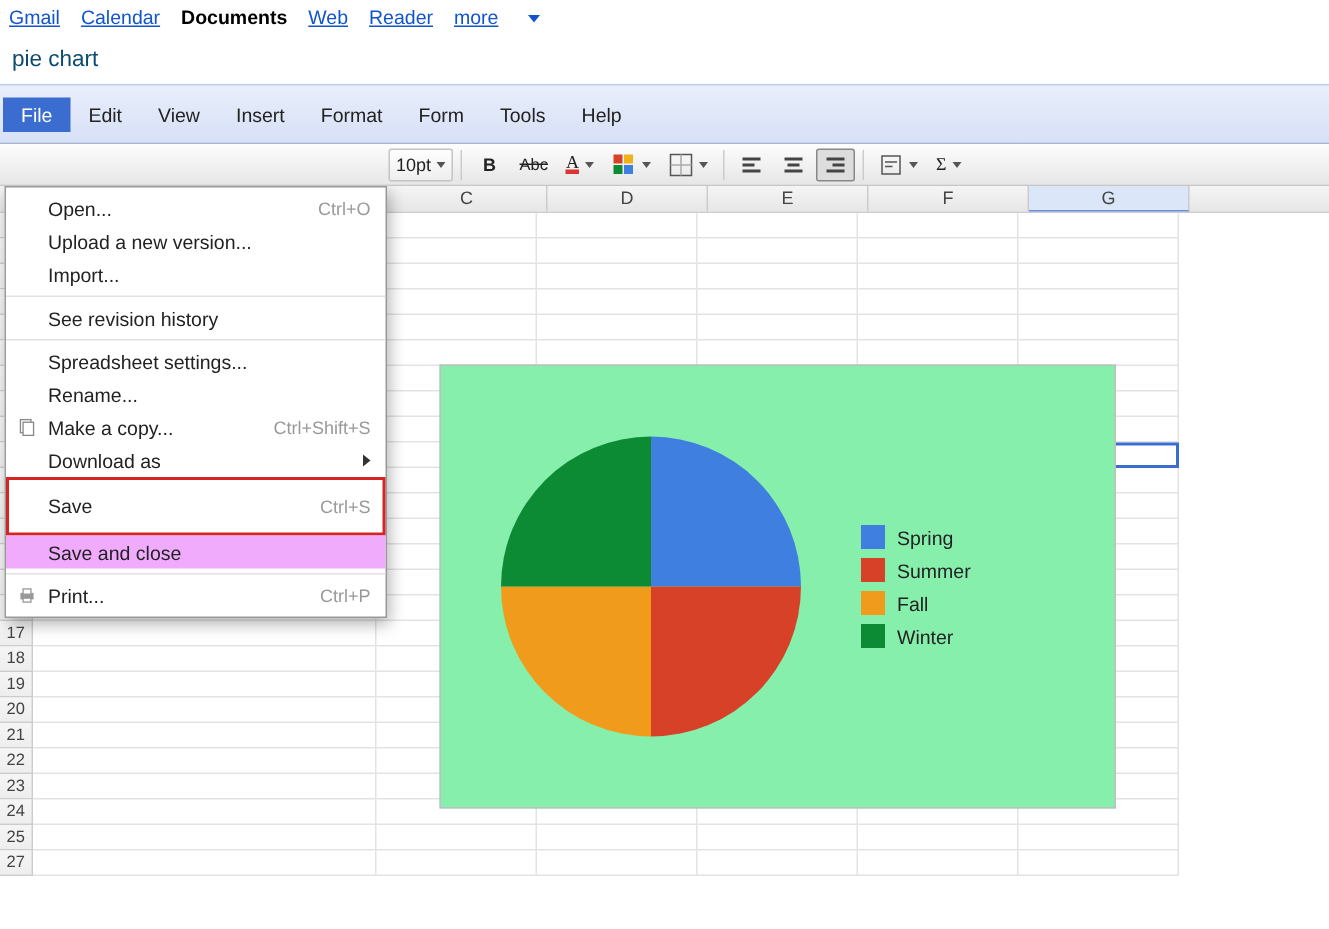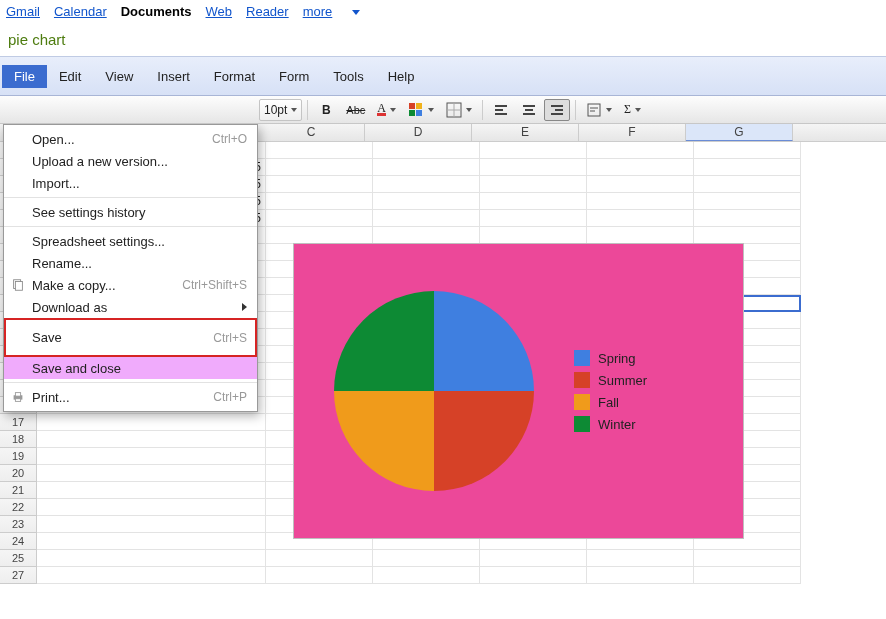--- a/index.html
+++ b/index.html
@@ -9,21 +9,21 @@
   .topnav { display: flex; align-items: center; gap: 0; padding: 4px 6px 6px 6px; font-size: 13px; }
   .topnav a, .topnav span { margin-right: 14px; }
   .topnav .active { font-weight: bold; text-decoration: none; color: #000; }
   .topnav .more { color: #1155cc; text-decoration: underline; }
   .tri-down { display: inline-block; width: 0; height: 0; border-left: 4px solid transparent; border-right: 4px solid transparent; border-top: 5px solid #1155cc; vertical-align: middle; margin-left: 2px; }
 
   .titlebar { display: flex; align-items: baseline; padding: 6px 8px 8px 8px; gap: 12px; }
   .logo { font-family: Georgia, 'Times New Roman', serif; font-size: 26px; letter-spacing: -0.5px; }
   .logo .g1 { color:#3369e8 } .logo .g2 { color:#d50f25 } .logo .g3 { color:#eeb211 } .logo .g4 { color:#3369e8 } .logo .g5 { color:#009925 } .logo .g6 { color:#d50f25 }
   .logo .docs { color:#666; font-size: 24px; margin-left: 4px; }
-  .doc-title { font-size: 15px; color: #4d7c0f; }
+  .doc-title { font-size: 15px; color: #0c4a6e; }
 
   .menubar { height: 40px; background: linear-gradient(#e8eefb, #d7e1f6); border-top: 1px solid #c0cbe4; border-bottom: 1px solid #a8b5d6; display:flex; align-items:center; padding:0 2px; font-size:13px; }
   .menubar .menu-item { padding: 4px 12px; cursor: pointer; }
   .menubar .menu-item.active { background: #3b6ccf; color: #fff; }
 
   .toolbar { height: 28px; background: linear-gradient(#fdfdfd, #e6e6e6); border-bottom:1px solid #c7c7c7; display:flex; align-items:center; font-size:12px; }
   .toolbar .spacer-left { width: 258px; height:100%; }
   .toolbar .tb-group { display:flex; align-items:center; height:100%; }
   .tb-btn { display:flex; align-items:center; justify-content:center; height:22px; min-width:26px; padding:0 4px; margin:0 1px; border:1px solid transparent; border-radius:2px; cursor:pointer; position:relative; }
   .tb-btn.box { border:1px solid #c4c4c4; background:linear-gradient(#fff,#eee); }
@@ -34,34 +34,34 @@
 
   .grid-area { position:relative; height: 487px; overflow:hidden; }
 
   .col-headers { display:flex; position:absolute; top:0; left:0; height:18px; width:100%; background:linear-gradient(#f5f5f5,#e6e6e6); border-bottom:1px solid #ccc; font-size:12px; color:#444; }
   .rowhead-left { width:29px; border-right:1px solid #ccc; }
   .col-h { width:107px; text-align:center; border-right:1px solid #ccc; line-height:17px; }
   .col-h.sel { background:#dbe6f9; border-bottom:1px solid #6a8cd6; }
 
   .rows { position:absolute; top:18px; left:0; width:100%; }
   .row { display:flex; height:17px; }
-  .row .rh { width:37px; text-align:center; font-size:11px; color:#444; background:linear-gradient(#f5f5f5,#eee); border-right:1px solid #ccc; border-bottom:1px solid #ccc; line-height:16px; }
+  .row .rh { width:22px; text-align:center; font-size:11px; color:#444; background:linear-gradient(#f5f5f5,#eee); border-right:1px solid #ccc; border-bottom:1px solid #ccc; line-height:16px; }
   .cell { width:107px; border-right:1px solid #e3e3e3; border-bottom:1px solid #e3e3e3; padding:0 4px; text-align:right; font-size:12px; line-height:16px; }
   .cell.sel { outline:2px solid #3b6ccf; outline-offset:-2px; }
 
   .dropdown { position:absolute; top:0; left:3px; width:255px; background:#fff; border:1px solid #999; box-shadow:2px 4px 10px rgba(0,0,0,0.3); z-index:100; font-size:13px; padding:3px 0; }
   .dd-item { display:flex; align-items:center; justify-content:space-between; height:22px; padding:0 10px 0 28px; cursor:pointer; position:relative; }
   .dd-item.hover { background:#f0abfc; }
   .dd-item .shortcut { color:#999; font-size:12px; }
   .dd-sep { height:1px; background:#e2e2e2; margin:3px 0; }
   .dd-tri-right { width:0;height:0;border-top:4px solid transparent;border-bottom:4px solid transparent;border-left:5px solid #333; }
   .dd-item.hl { border:2px solid #d62424; height:39px; padding:0 8px 0 26px; }
   .dd-icon { position:absolute; left:6px; width:16px; height:16px; display:flex; align-items:center; justify-content:center; color:#777; }
 
-  .chart-box { position:absolute; left:293px; top:119px; width:451px; height:296px; background:#ec4899; border:1px solid #bfbfbf; z-index:50; display:flex; align-items:center; }
+  .chart-box { position:absolute; left:293px; top:119px; width:451px; height:296px; background:#86efac; border:1px solid #bfbfbf; z-index:50; display:flex; align-items:center; }
   .pie-wrap { width:280px; display:flex; justify-content:center; align-items:center; }
   .legend { font-size:13px; }
   .legend-row { display:flex; align-items:center; gap:8px; margin:6px 0; }
   .sw { width:16px; height:16px; }
 
   svg.icon { width:16px; height:16px; }
 </style>
 </head>
 <body>
 
@@ -443,21 +443,21 @@
         <span class="shortcut">Ctrl+O</span>
       </div>
     <div class="dd-item">
         <span>Upload a new version...</span>
       </div>
     <div class="dd-item">
         <span>Import...</span>
       </div>
     <div class="dd-sep"></div>
     <div class="dd-item">
-        <span>See settings history</span>
+        <span>See revision history</span>
       </div>
     <div class="dd-sep"></div>
     <div class="dd-item">
         <span>Spreadsheet settings...</span>
       </div>
     <div class="dd-item">
         <span>Rename...</span>
       </div>
     <div class="dd-item">
       <span class="dd-icon">

